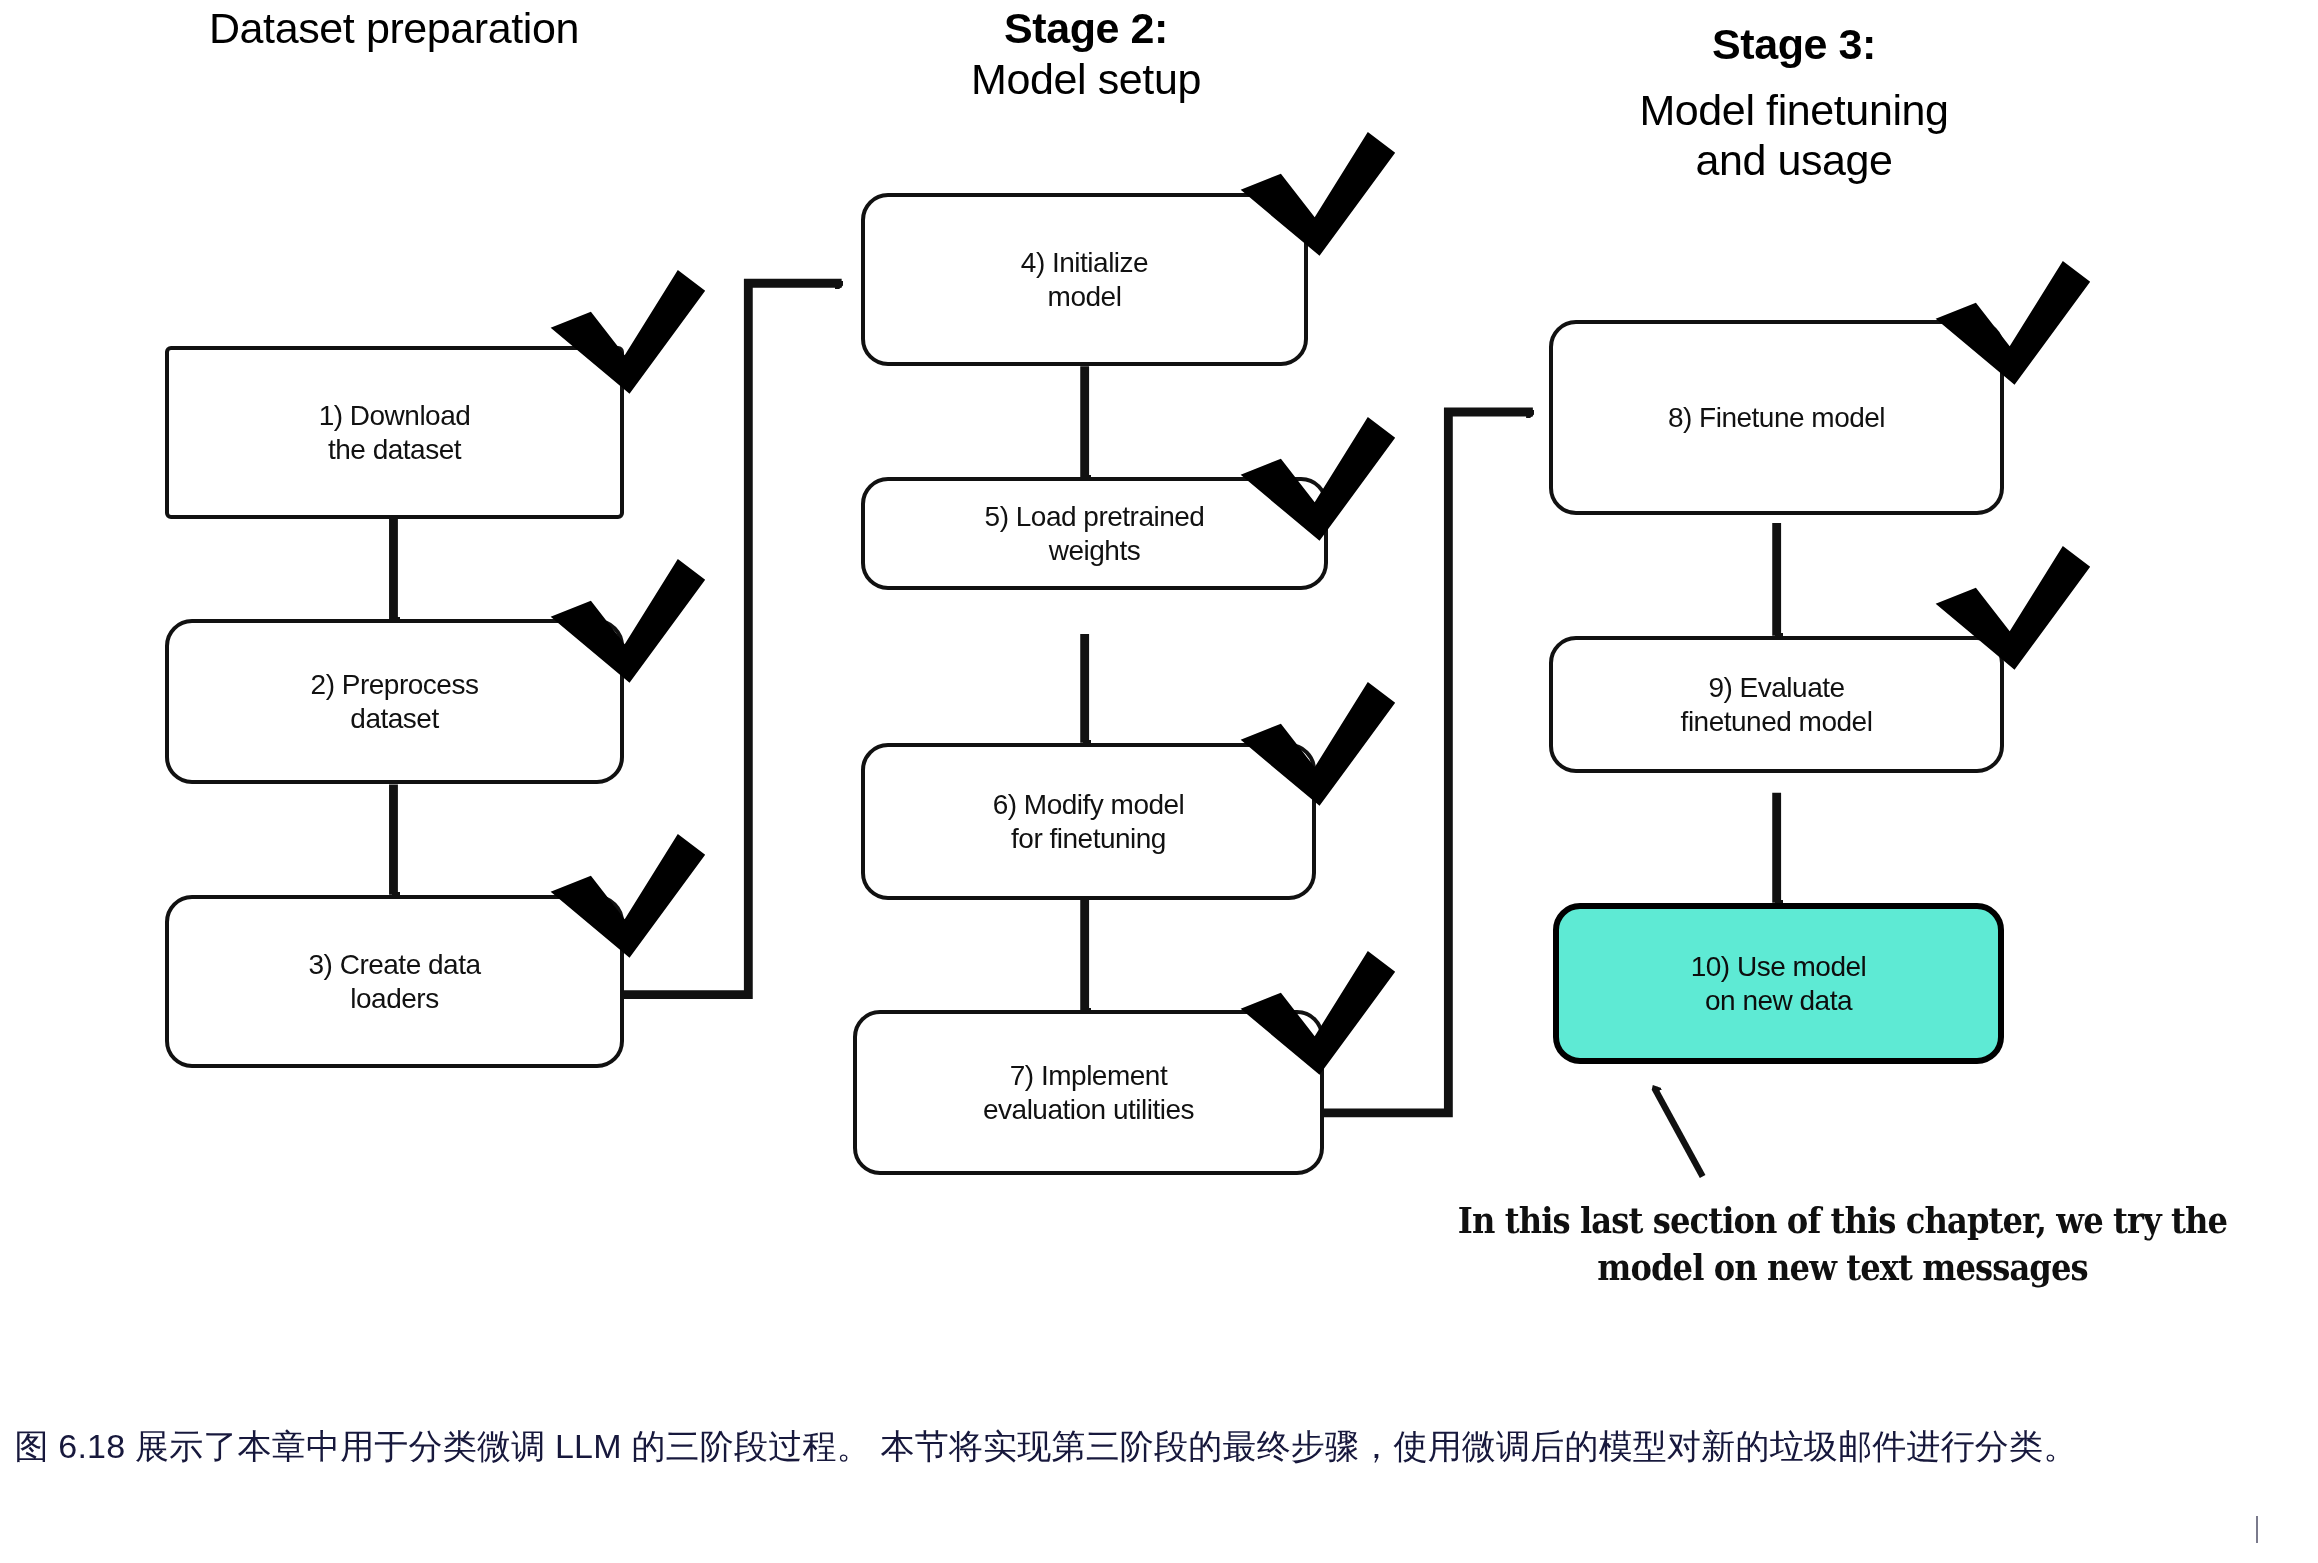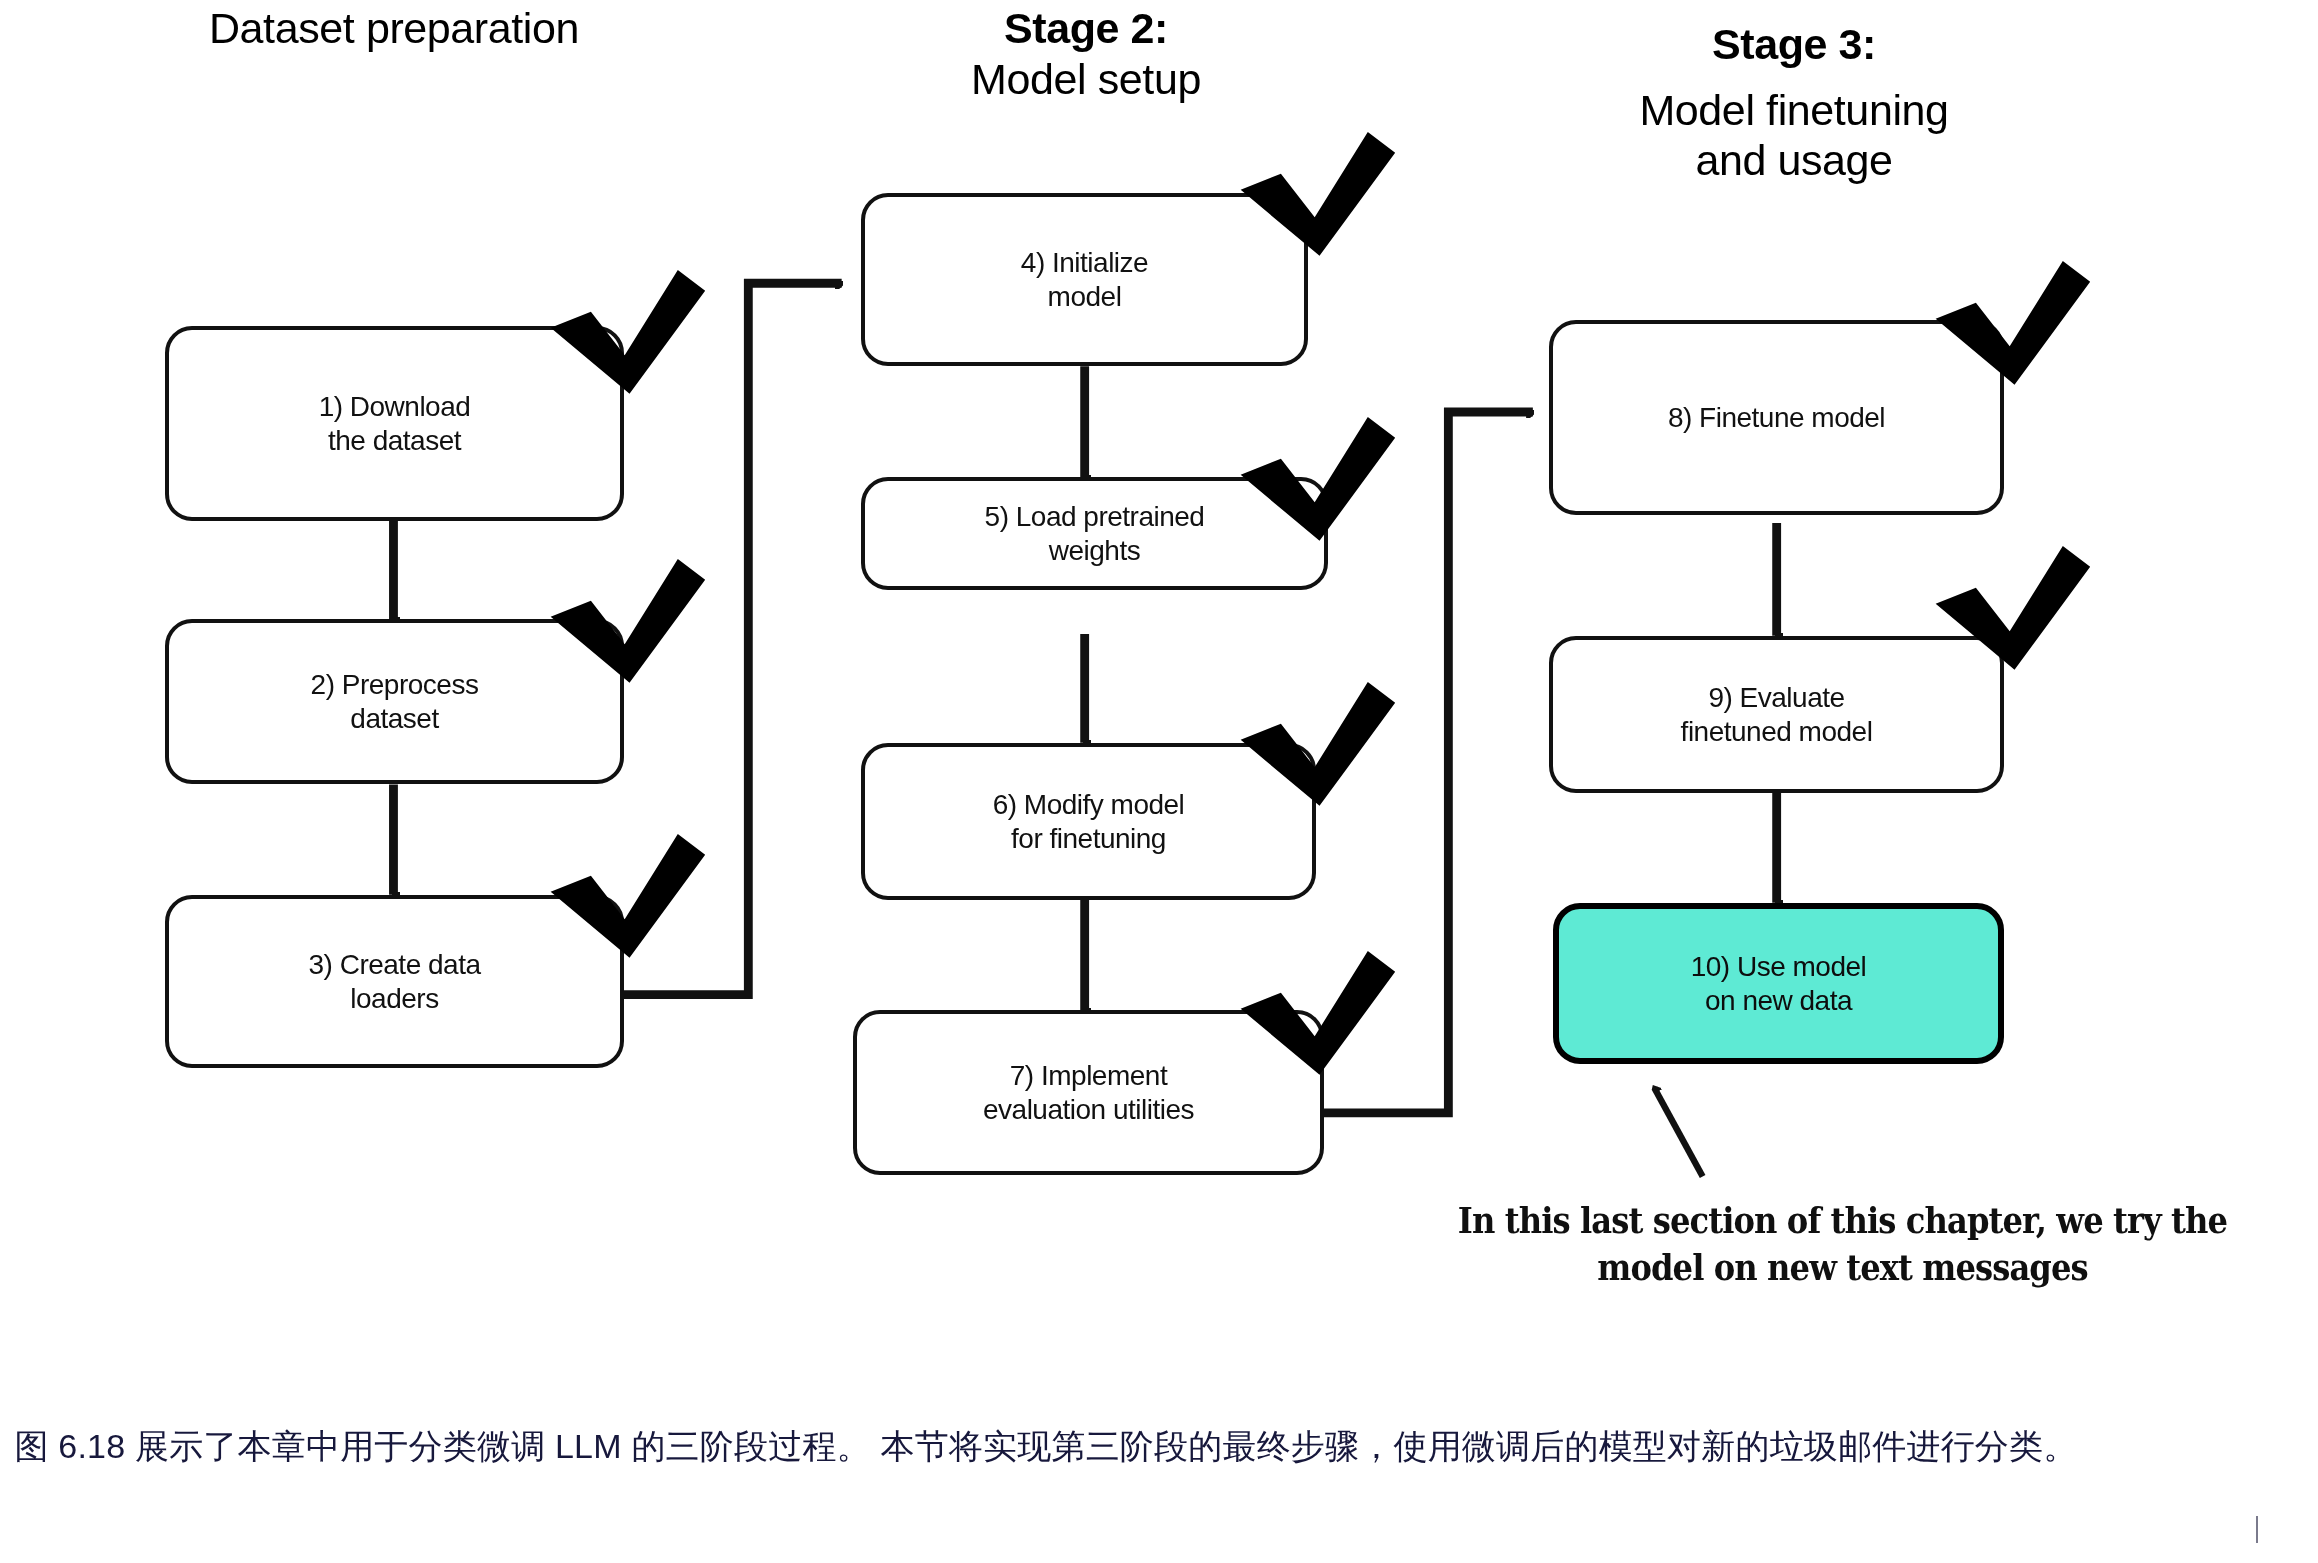--- a/index.html
+++ b/index.html
@@ -192,21 +192,21 @@
       <path d="M 12 78 L 62 58 L 104 112 L 170 6 L 204 32 L 110 160 Z" fill="#000000"></path>
     </svg>
 
     <svg class="checkmark" style="left:1926px; top:256px; width:169px; height:141px;" viewBox="0 0 210 175">
       <path d="M 12 78 L 62 58 L 104 112 L 170 6 L 204 32 L 110 160 Z" fill="#000000"></path>
     </svg>
     <svg class="checkmark" style="left:1926px; top:541px; width:169px; height:141px;" viewBox="0 0 210 175">
       <path d="M 12 78 L 62 58 L 104 112 L 170 6 L 204 32 L 110 160 Z" fill="#000000"></path>
     </svg>
 
-    <div class="flow-box" style="left:165px; top:326px; width:459px; height:195px;">
+    <div class="flow-box" style="left:165px; top:346px; width:459px; height:173px;border-radius:6px;">
       <span class="box-label" style="white-space:pre-line;">1) Download
 the dataset</span>
     </div>
 
     <div class="flow-box" style="left:165px; top:619px; width:459px; height:165px;">
       <span class="box-label" style="white-space:pre-line;">2) Preprocess
 dataset</span>
     </div>
 
     <div class="flow-box" style="left:165px; top:895px; width:459px; height:173px;">
@@ -231,21 +231,21 @@
 
     <div class="flow-box" style="left:853px; top:1010px; width:471px; height:165px;">
       <span class="box-label" style="white-space:pre-line;">7) Implement
 evaluation utilities</span>
     </div>
 
     <div class="flow-box" style="left:1549px; top:320px; width:455px; height:195px;">
       <span class="box-label" style="white-space:pre-line;">8) Finetune model</span>
     </div>
 
-    <div class="flow-box" style="left:1549px; top:636px; width:455px; height:157px;">
+    <div class="flow-box" style="left:1549px; top:636px; width:455px; height:137px;">
       <span class="box-label" style="white-space:pre-line;">9) Evaluate
 finetuned model</span>
     </div>
 
     <div class="flow-box highlight" style="left:1553px; top:903px; width:451px; height:161px;">
       <span class="box-label" style="white-space:pre-line;">10) Use model
 on new data</span>
     </div>
 
     <div class="annotation" style="left:1416px; top:1197px; width:853px;">

